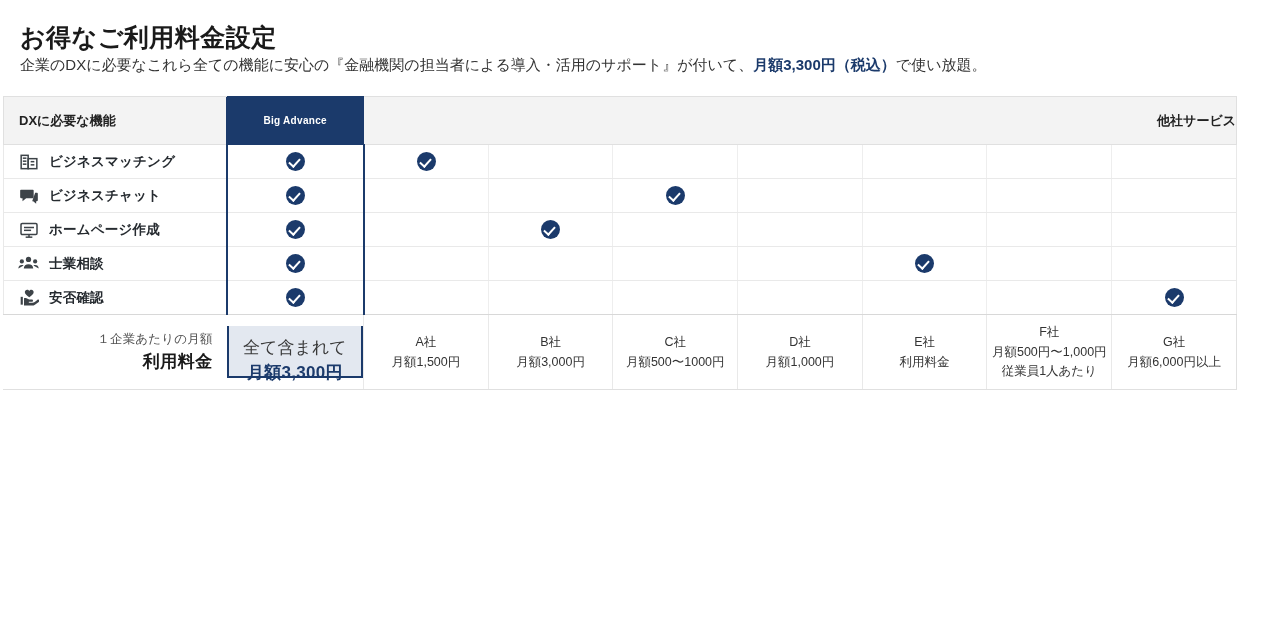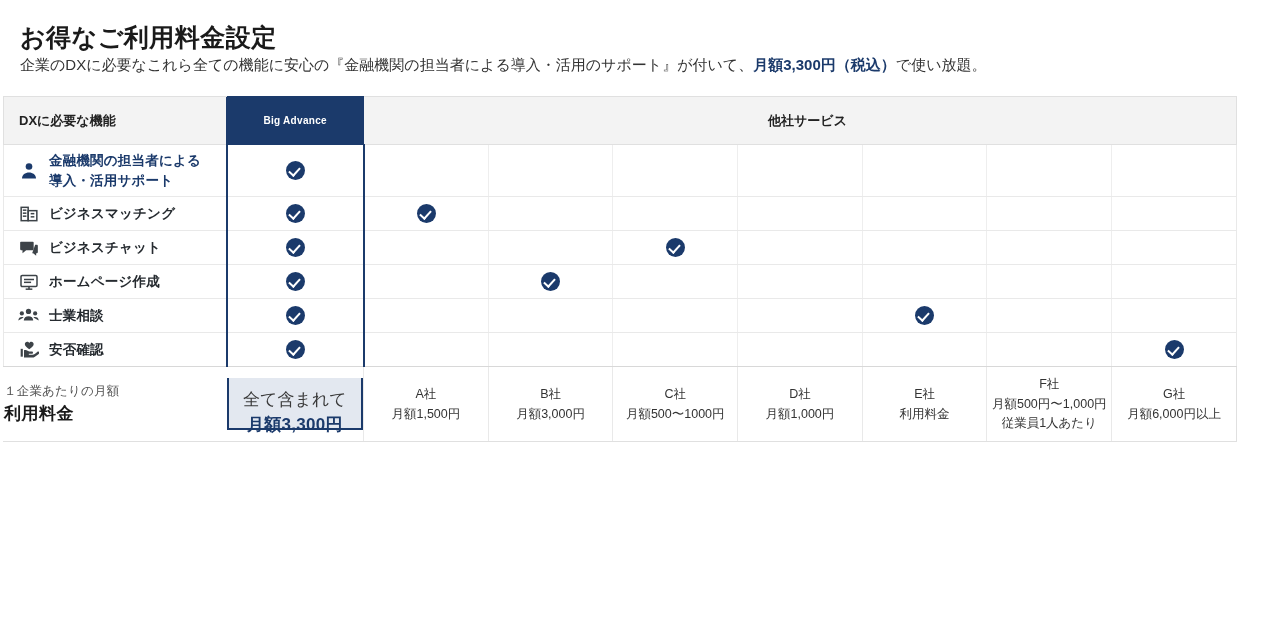--- a/index.html
+++ b/index.html
@@ -63,21 +63,21 @@
     color:#ffffff;
     text-align:center;
     font-size:10px;
     border-top:1px solid #1b3a6b;
     border-bottom:1px solid #1b3a6b;
     border-left:1px solid #1b3a6b;
     border-right:1px solid #1b3a6b;
     letter-spacing:0.3px;
   }
   th.th-others{
-    text-align:center;
+    text-align:right;
     padding-left:15px;
     border-right:1px solid #e0e0e0;
   }
 
   
   tbody td{
     padding:0;margin:0;
     border-bottom:1px solid #e9e9e9;
     vertical-align:middle;
     background:#ffffff;
@@ -135,21 +135,22 @@
 
   
   tfoot td{
     padding:0;margin:0;
     vertical-align:middle;
     height:74px;
     background:#ffffff;
     border-bottom:1px solid #e0e0e0;
   }
   td.f-feature{
-    padding-right:28px;
+    text-align:right;
+    padding-right:14px;
     border-left:1px solid transparent;
   }
   .f-sub{font-size:12.5px;color:#505050;line-height:1.6;letter-spacing:0.2px;}
   .f-main{font-size:17px;font-weight:bold;color:#1a1a1a;line-height:1.5;letter-spacing:0.5px;}
 
   td.f-ba{
     text-align:center;
     padding:0;
   }
   .f-ba-box{
@@ -200,42 +201,20 @@
 
       <thead>
         <tr>
           <th class="th-feature">DXに必要な機能</th>
           <th class="th-ba">Big Advance</th>
           <th class="th-others" colspan="7">他社サービス</th>
         </tr>
       </thead>
 
       <tbody id="tbody">
-          <tr class="row-highlight">
-            <td class="feature-cell">
-              <div class="feature-inner">
-                <span class="feat-icon">
-                  <svg width="20" height="20" viewBox="0 0 24 24" fill="currentColor">
-                    <circle cx="12" cy="6.6" r="4"></circle>
-                    <path d="M3.6 21c0-4.4 3.8-7.2 8.4-7.2s8.4 2.8 8.4 7.2z"></path>
-                    <rect x="7.2" y="4.2" width="9.6" height="2.2" rx="1.1" fill="#ffffff" opacity="0"></rect>
-                  </svg>
-                </span>
-                <span class="feat-label">金融機関の担当者による<br>導入・活用サポート</span>
-              </div>
-            </td>
-            <td class="ba-cell"><span class="check"></span></td>
-            <td class="other-cell first-other"></td>
-            <td class="other-cell"></td>
-            <td class="other-cell"></td>
-            <td class="other-cell"></td>
-            <td class="other-cell"></td>
-            <td class="other-cell"></td>
-            <td class="other-cell last-other"></td>
-          </tr>
           <tr>
             <td class="feature-cell">
               <div class="feature-inner">
                 <span class="feat-icon">
                   <svg width="20" height="20" viewBox="0 0 24 24" fill="none" stroke="currentColor" stroke-width="1.8">
                     <rect x="2.6" y="4" width="8.4" height="16"></rect>
                     <rect x="11" y="8" width="10.4" height="12"></rect>
                     <line x1="4.6" y1="7.4" x2="8.9" y2="7.4"></line>
                     <line x1="4.6" y1="11" x2="8.9" y2="11"></line>
                     <line x1="4.6" y1="14.6" x2="8.9" y2="14.6"></line>

